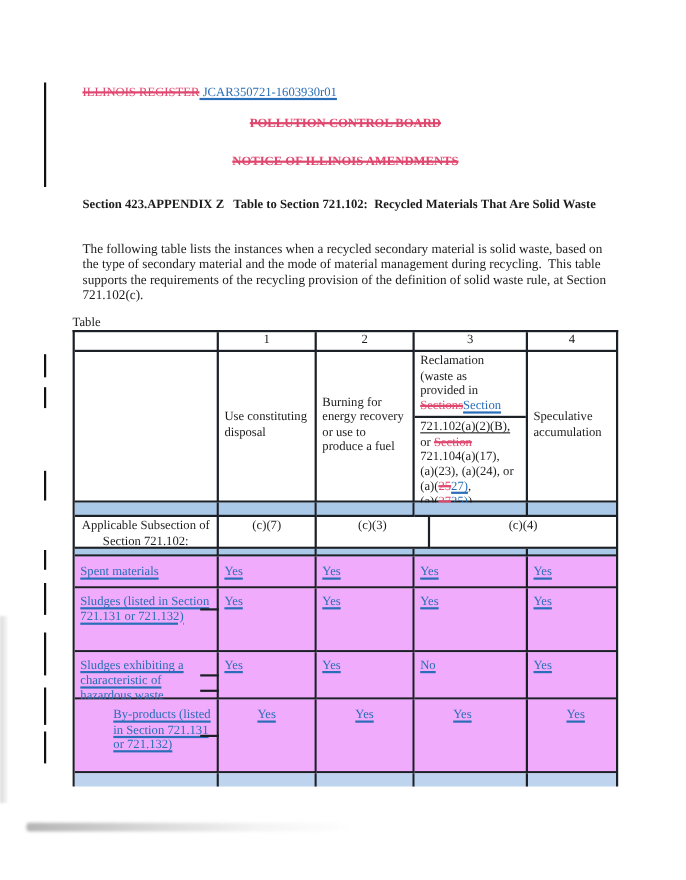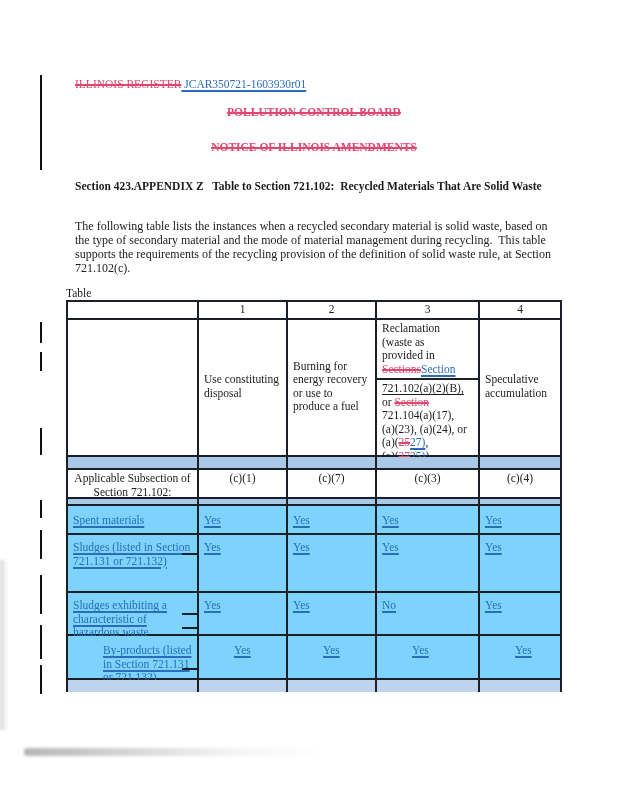--- a/index.html
+++ b/index.html
@@ -40,25 +40,25 @@
   .num{text-align:center;padding:1px 0;}
   .r-num .tcell{height:18px;}
   .r-head .tcell{height:137px;}
   .bottomtext{display:flex;align-items:center;padding-bottom:4px;}
   .col3split{padding:0;display:flex;flex-direction:column;}
   .col3split .half-top{box-sizing:border-box;height:62px;border-bottom:2px solid #1b1f26;padding:2px 5px;}
   .col3split .half-bot{box-sizing:border-box;flex:1;padding:2px 5px;}
   .r-band .tcell{height:13px;background:#aac8e8;padding:0;}
   .r-band2 .tcell{height:7px;background:#aac8e8;padding:0;}
   .r-sub .tcell{height:29px;text-align:center;}
-  .r-data .tcell{background:#7dd3fc;}
+  .r-data .tcell{background:#f0abfc;}
   .r-spent .tcell{height:29px;padding-top:8px;}
   .r-sludges1 .tcell{height:58px;padding-top:6px;}
   .r-sludges2 .tcell{height:43px;padding-top:6px;}
-  .r-byprod .tcell{height:44px;padding-top:8px;padding-left:35px;}
+  .r-byprod .tcell{height:67px;padding-top:8px;padding-left:35px;}
   .r-partial .tcell{height:12px;background:#bdd3ee;border-bottom:none;padding:0;}
   .row-label{display:inline;}
   
   .stub{position:absolute;height:2px;background:#1b1f26;width:17px;}
 
   .smudge{position:absolute;left:24px;top:748px;width:300px;height:8px;
           background:linear-gradient(to right,rgba(120,120,120,.55),rgba(150,150,150,.35) 40%,rgba(180,180,180,.15) 70%,rgba(200,200,200,0));
           filter:blur(1.5px);border-radius:3px;}
   .edge-shade{position:absolute;left:0;top:560px;width:8px;height:170px;
           background:linear-gradient(to right,rgba(100,100,100,.25),rgba(120,120,120,0));filter:blur(1px);}
@@ -121,21 +121,20 @@
     <div class="trow r-band">
       <div class="tcell c0"></div>
       <div class="tcell c1"></div>
       <div class="tcell c2"></div>
       <div class="tcell c3"></div>
       <div class="tcell c4 last"></div>
     </div>
 
     <div class="trow r-sub">
       <div class="tcell c0">Applicable Subsection of Section 721.102:</div>
-      <div class="tcell c1">(c)(1)</div>
       <div class="tcell c2">(c)(7)</div>
       <div class="tcell c3">(c)(3)</div>
       <div class="tcell c4 last">(c)(4)</div>
     </div>
 
     <div class="trow r-band2">
       <div class="tcell c0"></div>
       <div class="tcell c1"></div>
       <div class="tcell c2"></div>
       <div class="tcell c3"></div>

